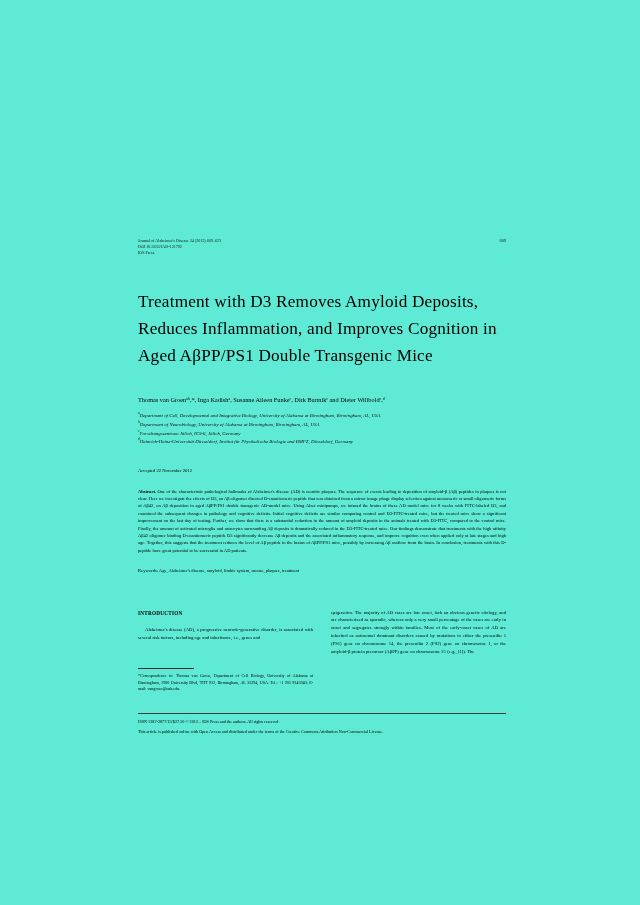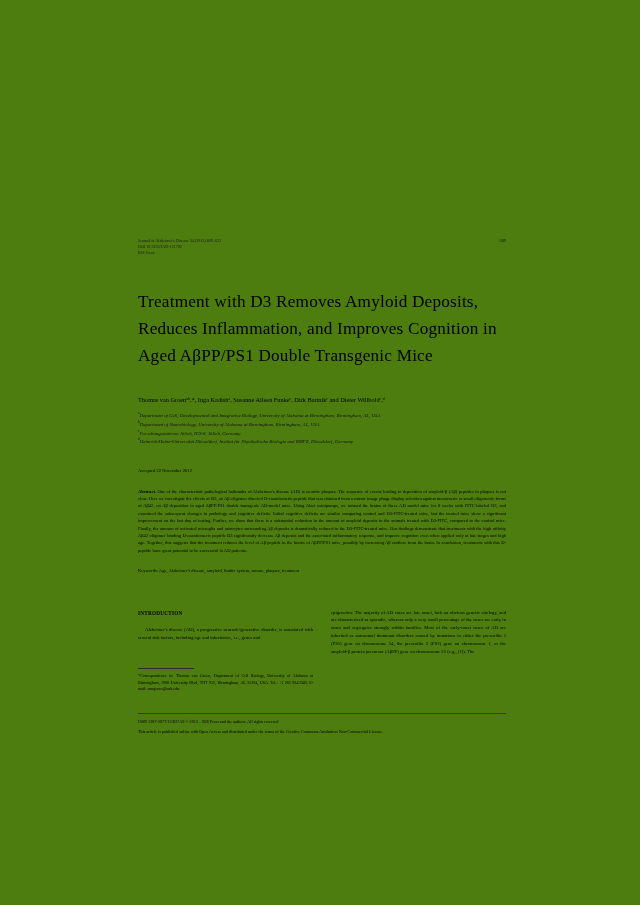--- a/index.html
+++ b/index.html
@@ -16,21 +16,21 @@
     margin: 0 auto;
     font-family: "Liberation Serif", serif;
     color: #000000;
   }
   .sheet {
     position: absolute;
     left: 0;
     top: 0;
     width: 640px;
     height: 905px;
-    background: #4d7c0f;
+    background: #5eead4;
   }
   .content {
     position: absolute;
     left: 138px;
     top: 238px;
     width: 368px;
   }
 
   
   .runhead {

